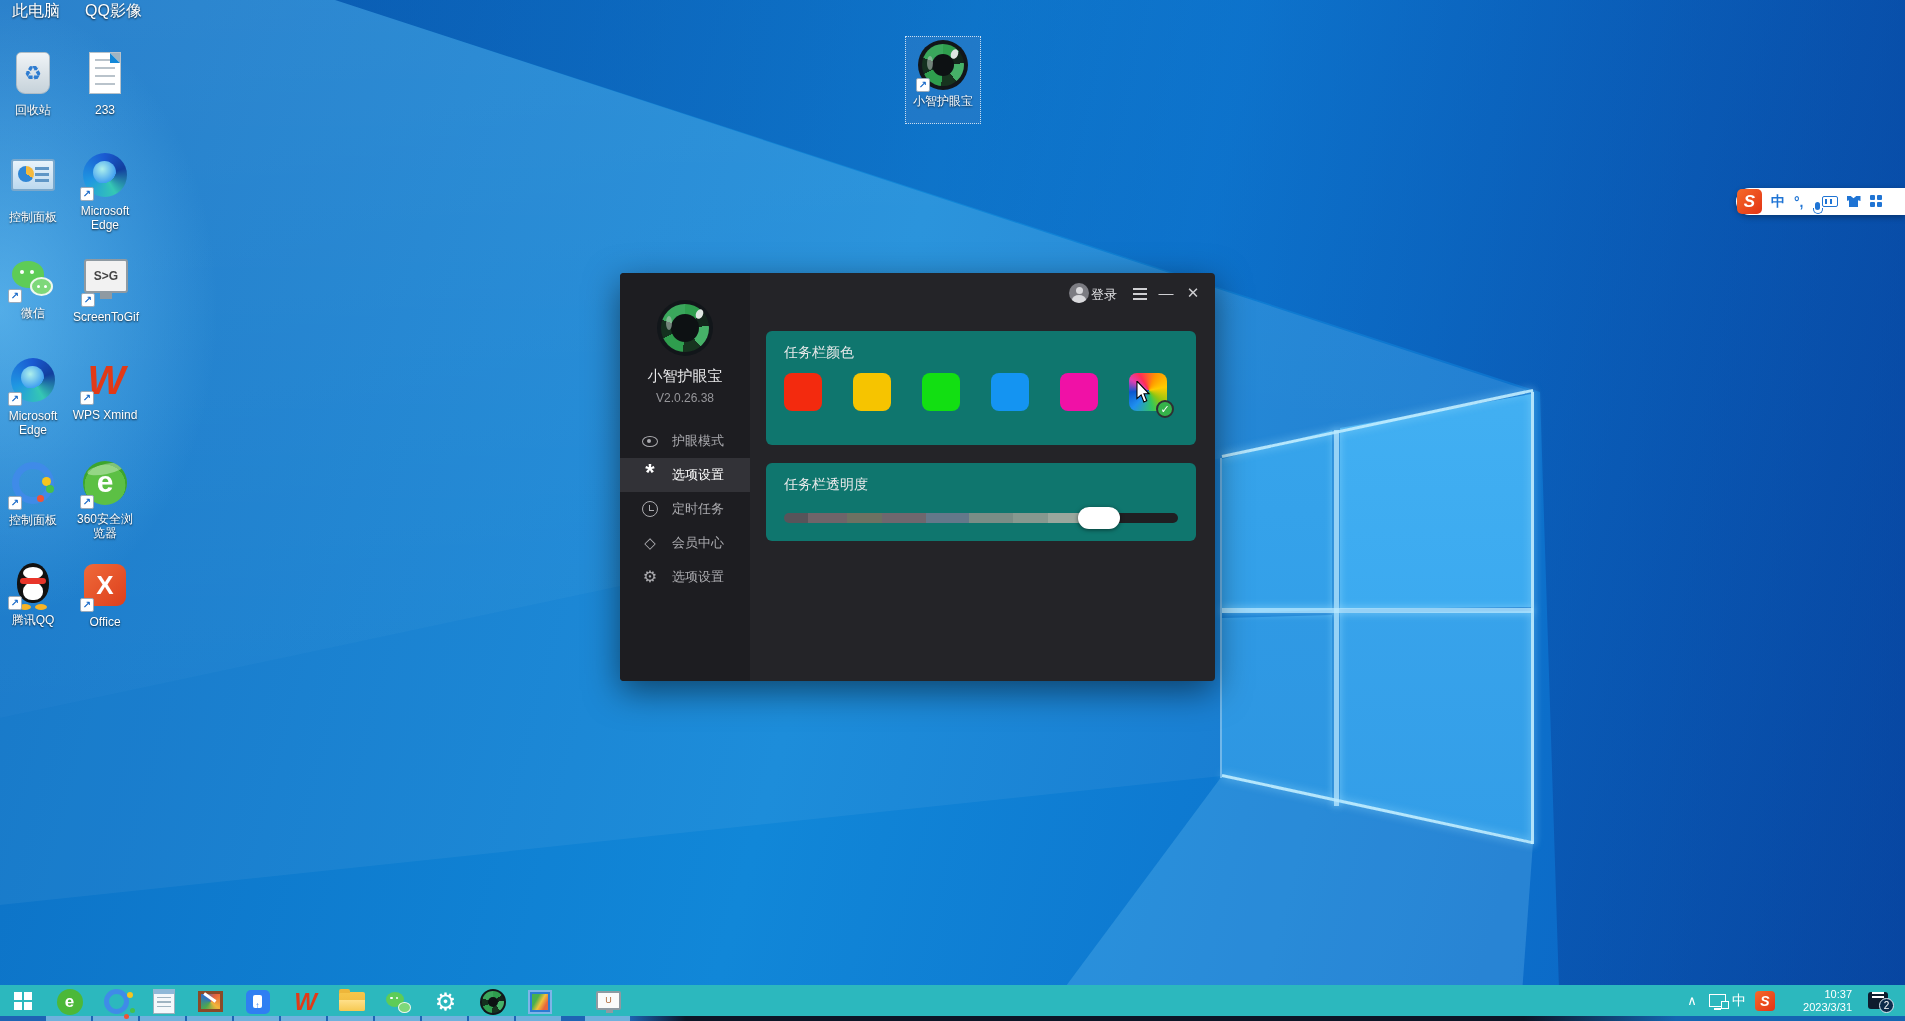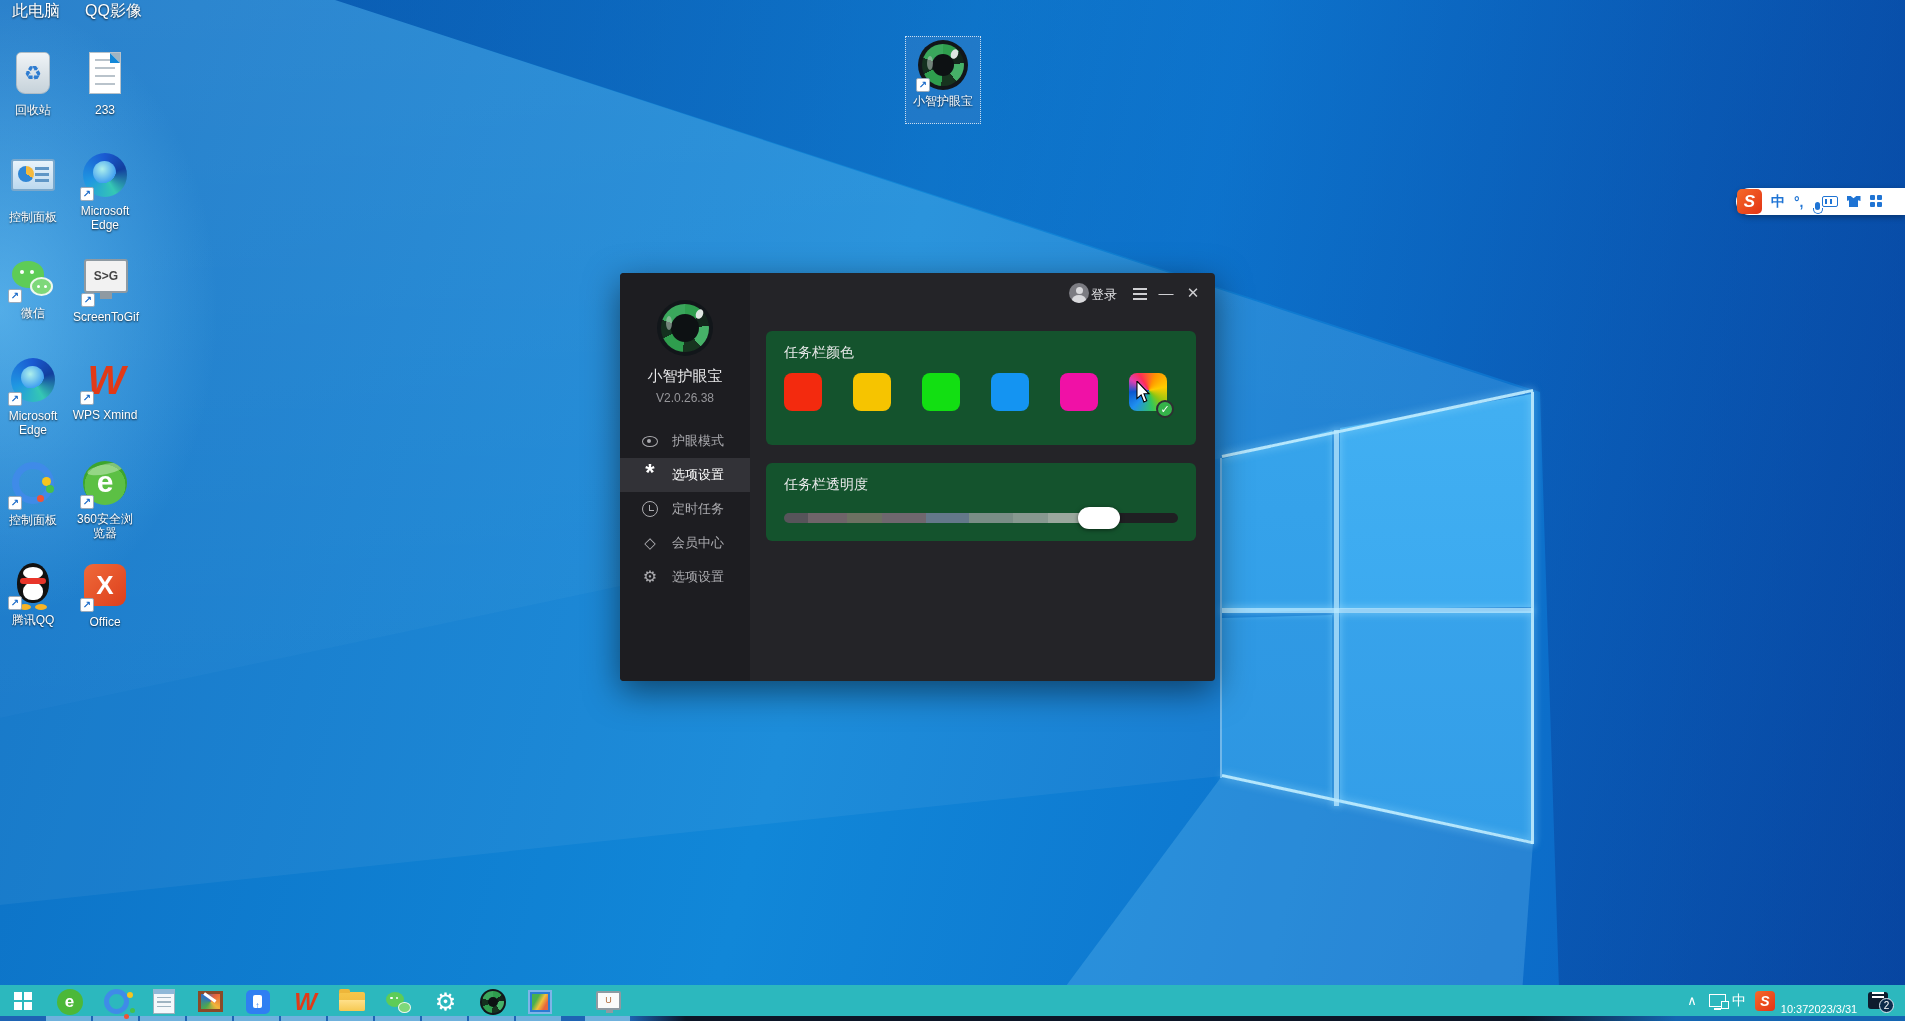--- a/index.html
+++ b/index.html
@@ -100,21 +100,21 @@
   .mi-gear { font-size:16px; line-height:18px; text-align:center; }
   .titlebar { position:absolute; left:130px; right:0; top:0; height:40px; }
   .avatar { position:absolute; right:126px; top:10px; width:20px; height:20px; border-radius:50%; background:#7c7c82; overflow:hidden; }
   .avatar::before { content:""; position:absolute; left:6.5px; top:4px; width:7px; height:7px; border-radius:50%; background:#d9d9dc; }
   .avatar::after { content:""; position:absolute; left:3px; top:12px; width:14px; height:10px; border-radius:50%; background:#d9d9dc; }
   .login { position:absolute; right:98px; top:13px; color:#e6e6e8; font-size:13px; }
   .wbtn { position:absolute; top:12px; color:#cfcfd2; font-size:15px; line-height:16px; text-align:center; width:18px; }
   .wbtn.menu-b { right:66px; letter-spacing:0; }
   .wbtn.menu-b i { display:block; height:2px; background:#cfcfd2; margin:3px 2px 0; }
   .wbtn.min-b { right:40px; } .wbtn.close-b { right:13px; }
-  .panel { position:absolute; left:146px; width:430px; background:#14532d; border-radius:6px; }
+  .panel { position:absolute; left:146px; width:430px; background:#0f766e; border-radius:6px; }
   .p-color { top:58px; height:114px; } .p-opacity { top:190px; height:78px; } .p-style { top:290px; height:92px; }
   .ptitle { position:absolute; left:18px; top:13px; color:#e9e9ea; font-size:14px; }
   .swatches { position:absolute; left:18px; top:42px; display:flex; gap:31px; }
   .swatch { position:relative; width:38px; height:38px; border-radius:8px; }
   .swatch.rainbow { background:conic-gradient(from -30deg at 52% 46%,#ff2d55,#ff9500 15%,#ffcc00 30%,#8bc514 45%,#34c759 55%,#1f8fef 70%,#0a57d0 82%,#e33fb1 92%,#ff2d55); overflow:visible; }
   .checkbadge { position:absolute; right:-7px; bottom:-7px; width:18px; height:18px; border-radius:50%; background:#35b24a; border:2px solid #2f2f33; color:#fff; font-size:11px; line-height:14px; text-align:center; }
   .cursor-svg { position:absolute; left:4px; top:8px; z-index:3; }
   .slider { position:absolute; left:18px; top:44px; width:394px; height:22px; }
   .slider .track { position:absolute; left:0; top:6px; width:100%; height:10px; border-radius:5px;
      background:linear-gradient(90deg,#57545a 0 6%,#6f6469 6% 16%,#6d7162 16% 25%,#6f676e 25% 36%,#64788a 36% 47%,#7a8d86 47% 58%,#87988f 58% 67%,#9aa79d 67% 78.5%,#1f1f22 78.5% 100%); }
@@ -165,21 +165,21 @@
   .t-aperture::after { content:""; position:absolute; inset:8px; border-radius:50%; background:#0d1113; } 
   .tr-item { position:absolute; top:0; height:31px; display:flex; align-items:center; justify-content:center; color:#fff; }
   .tr-chev { left:1681px; width:22px; font-size:13px; }
   .tr-net { left:1705px; width:24px; }
   .net-art { position:relative; width:17px; height:13px; border:1.5px solid #fff; background:transparent; }
   .net-art::after { content:""; position:absolute; left:4px; bottom:-4px; width:7px; height:2px; background:#fff; box-shadow:-2px-1px 0 #fff; }
   .net-art::before { content:""; position:absolute; right:-4px; bottom:-3px; width:6px; height:6px; background:#2cb8be; border:1.5px solid #fff; }
   .tr-ime { left:1729px; width:20px; font-size:14px; }
   .tr-sogou { left:1752px; width:26px; }
   .sogou-s { width:20px; height:20px; border-radius:4px; background:linear-gradient(135deg,#f56a2a,#e33414); color:#fff; font-weight:800; font-size:14px; line-height:20px; text-align:center; font-style:italic; }
-  .tr-clock { left:1786px; width:68px; line-height:13px; font-size:11px; text-align:right; align-items:flex-end; padding-right:2px; }
+  .tr-clock { left:1786px; width:68px; flex-direction:column; line-height:13px; font-size:11px; text-align:right; align-items:flex-end; padding-right:2px; }
   .tr-notif { left:1860px; width:36px; }
   .notif-art { position:relative; width:20px; height:17px; background:#0e1c2e; border-radius:3px; }
   .notif-art i { position:absolute; left:4px; height:2px; width:12px; background:#fff; }
   .notif-art i:first-child { top:4px; } .notif-art i:last-child { top:9px; }
   .notif-badge { position:absolute; right:-6px; bottom:-4px; width:15px; height:15px; border-radius:50%; background:#0c2b4a; border:1px solid #dfeaf4; color:#fff; font-size:10px; line-height:13px; text-align:center; }
 
   
   .imebar { position:absolute; left:1736px; top:188px; width:169px; height:27px; background:#fff; border-radius:14px 0 0 14px; box-shadow:0 2px 6px rgba(0,0,0,.35); display:flex; align-items:center; }
   .imebar .slogo { width:25px; height:25px; margin-left:1px; border-radius:5px; background:linear-gradient(135deg,#f56a2a,#e33414); color:#fff; font-weight:800; font-size:17px; line-height:25px; text-align:center; font-style:italic; flex:0 0 auto; }
   .imebar .it { color:#1f74d4; font-size:14px; font-weight:bold; margin-left:9px; flex:0 0 auto; }

